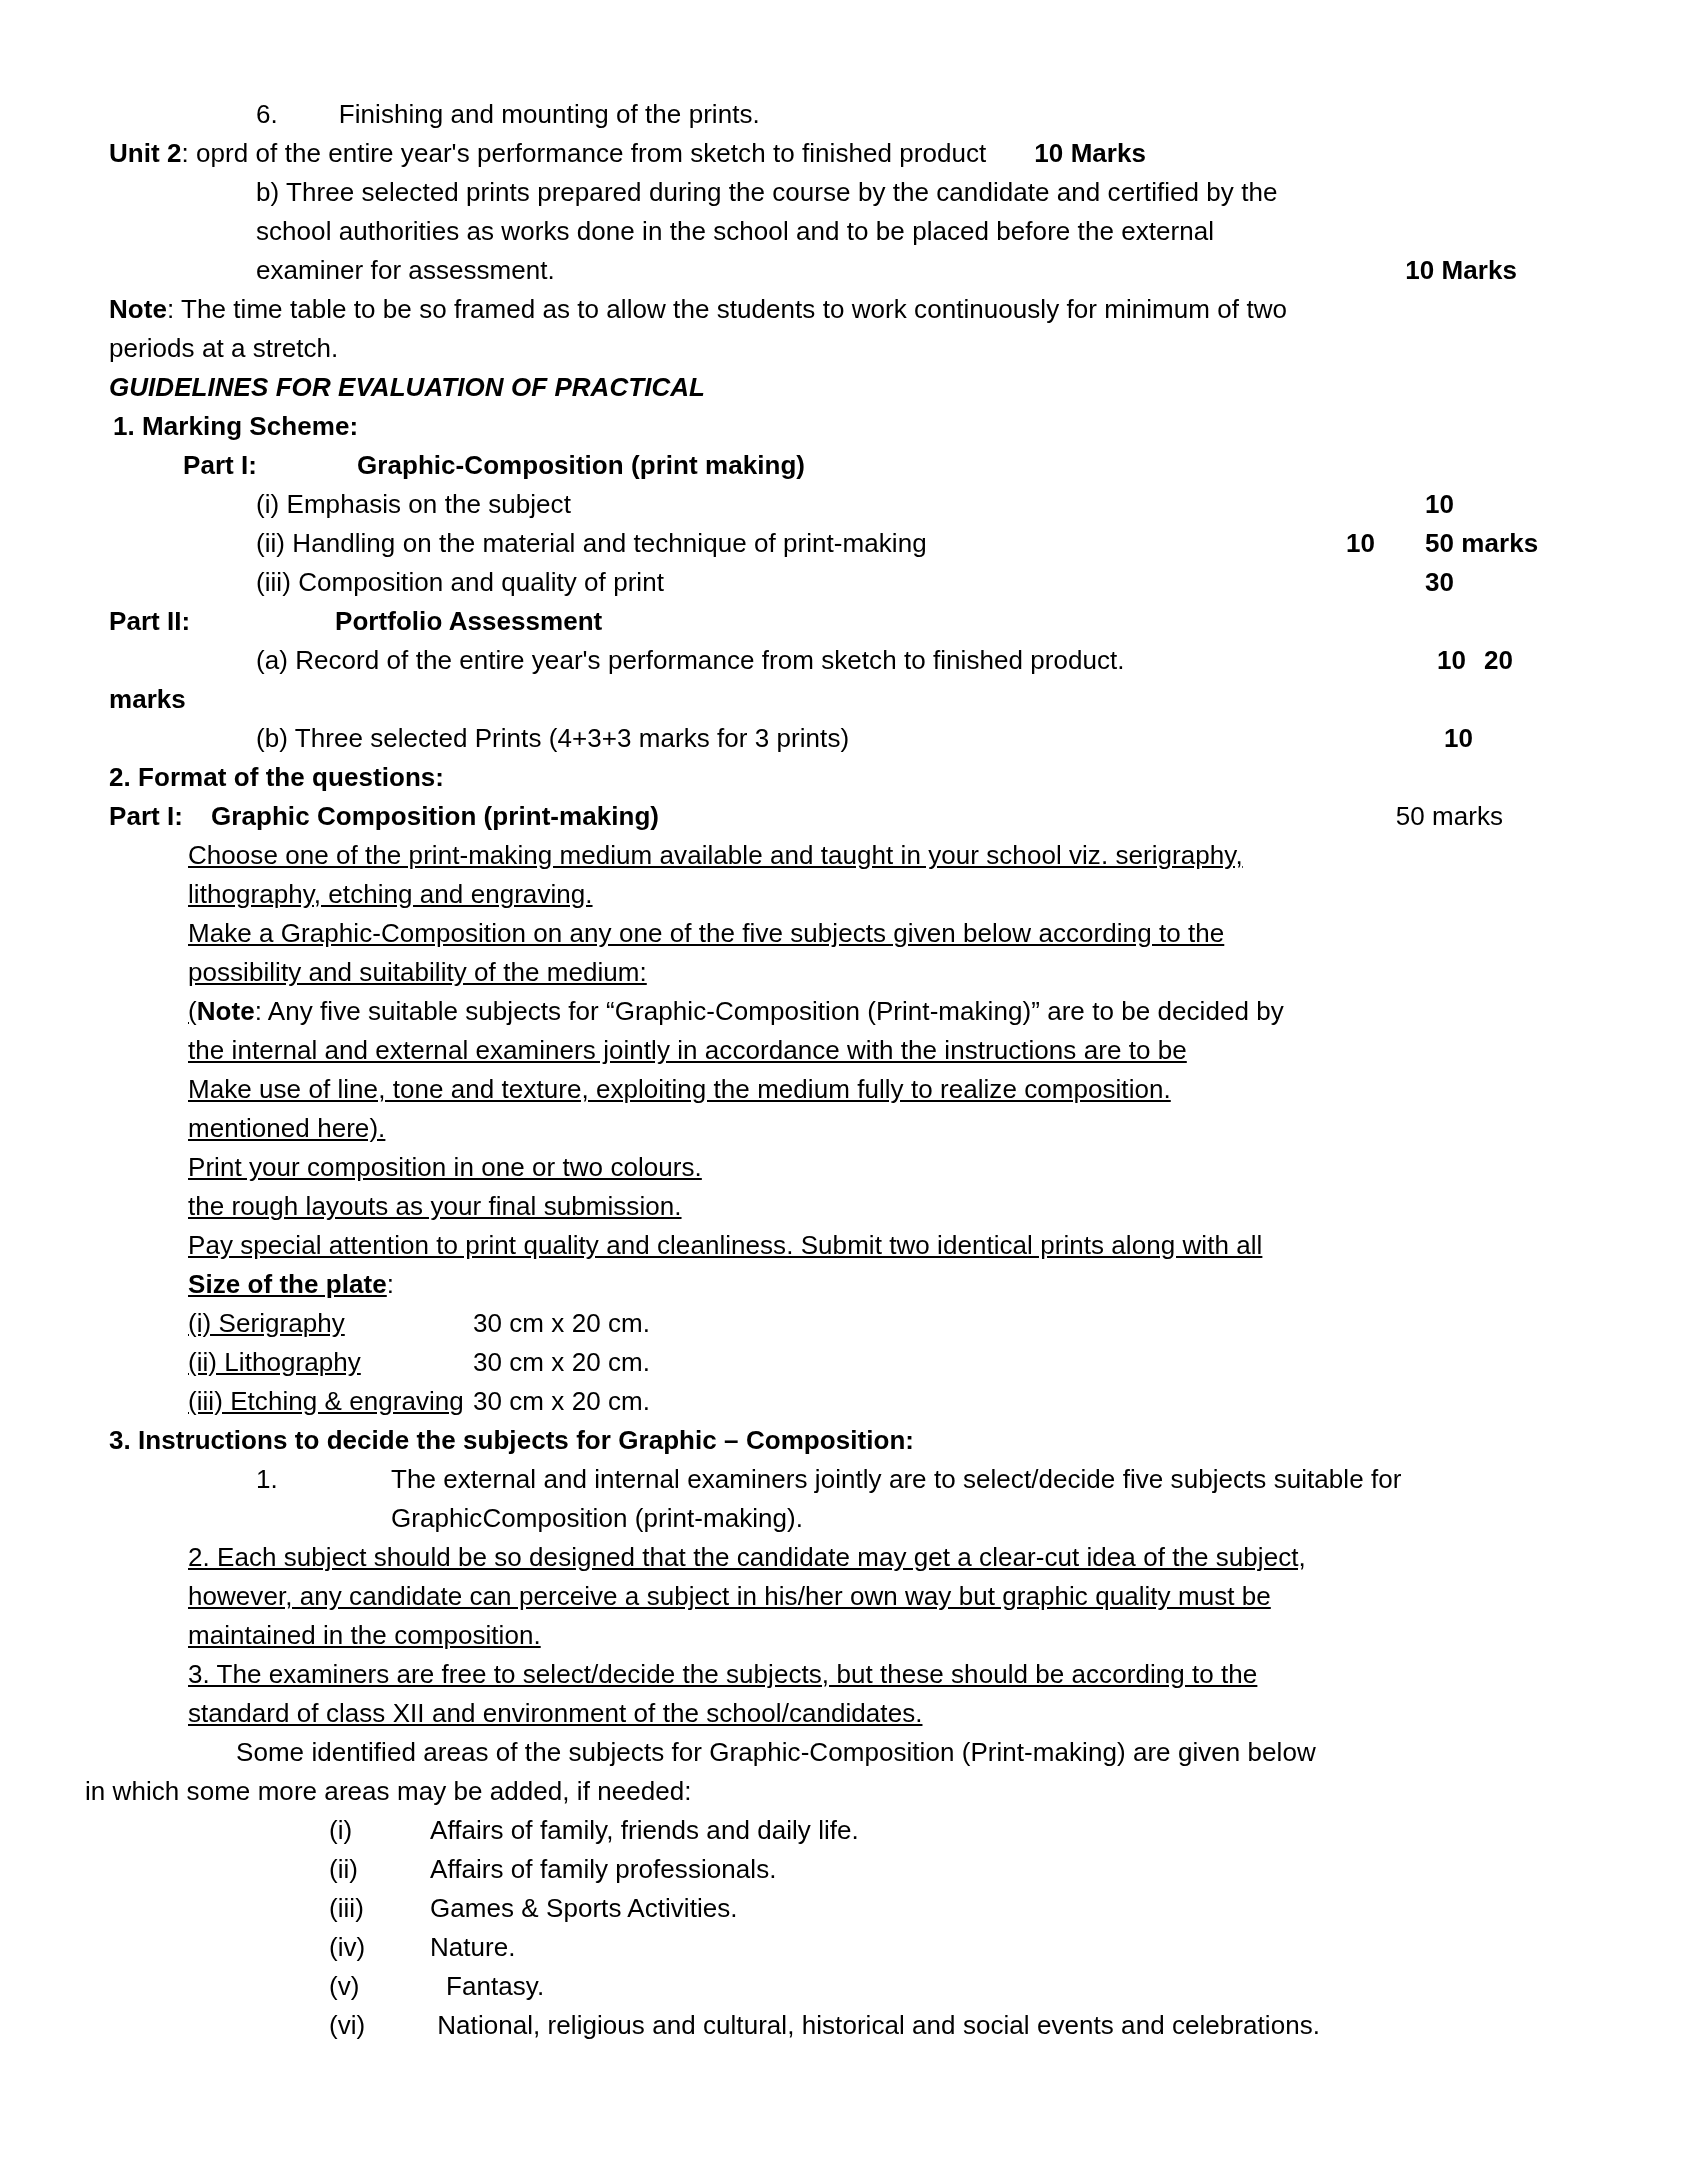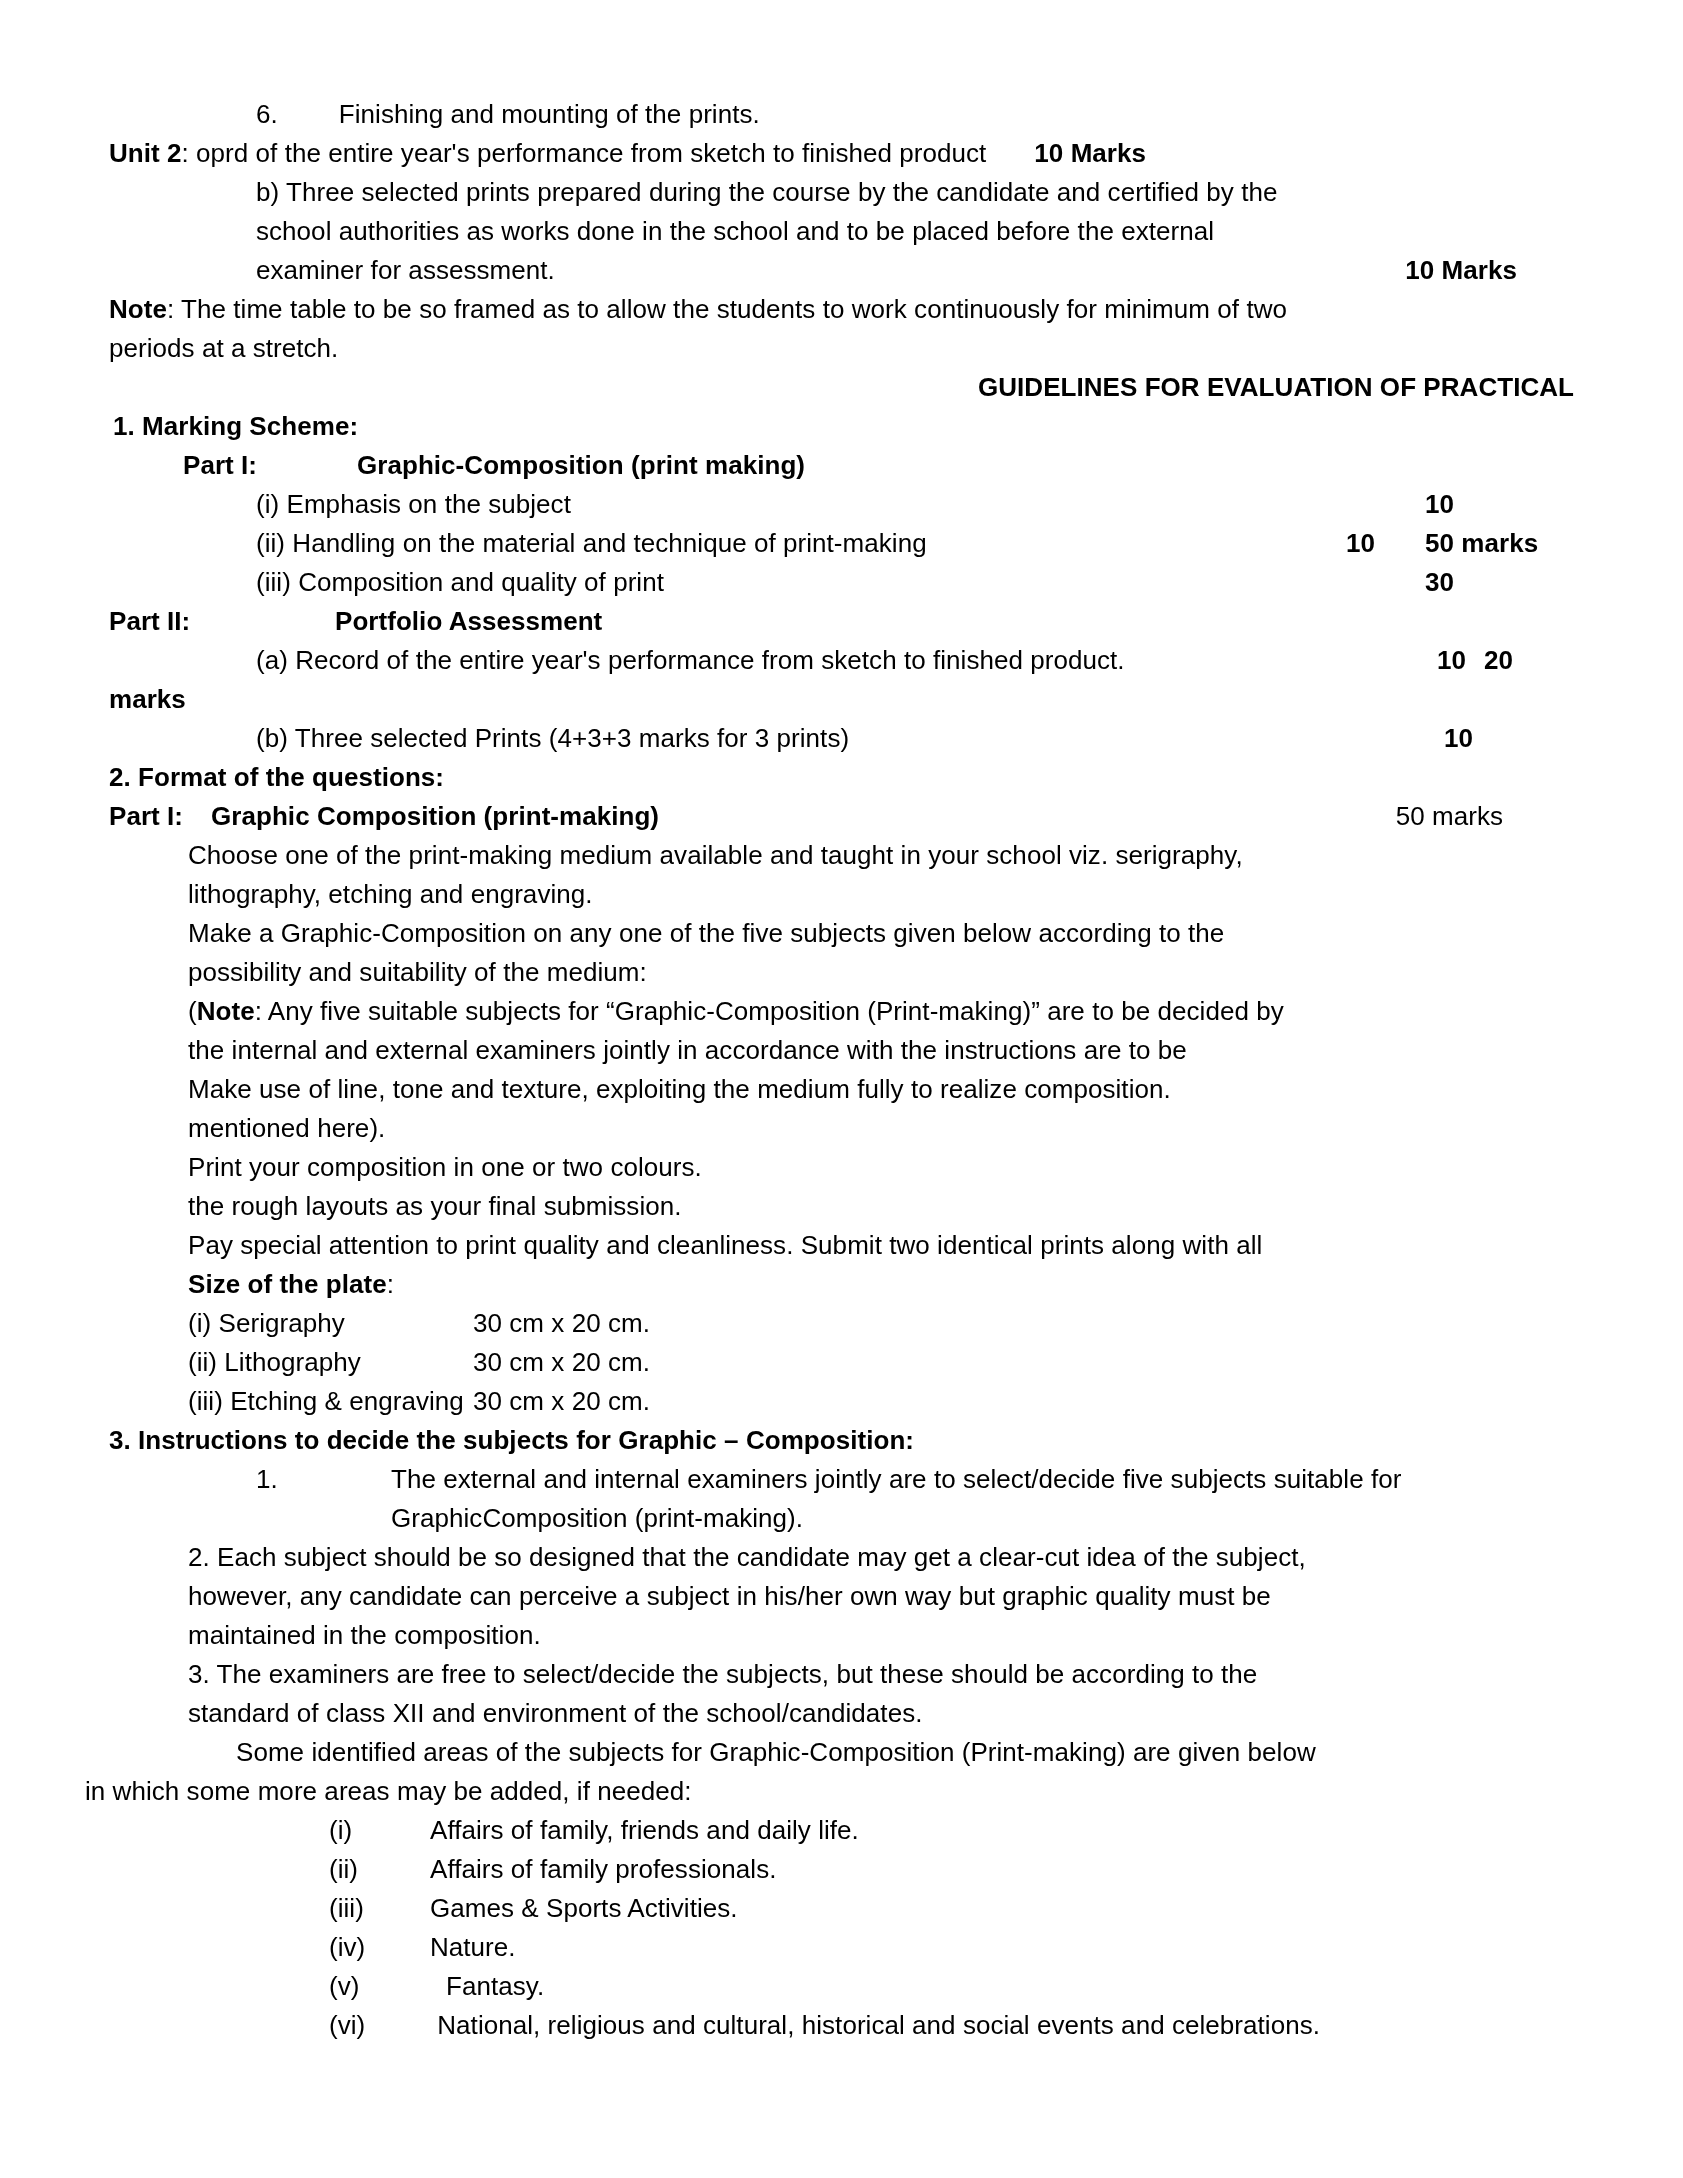--- a/index.html
+++ b/index.html
@@ -33,21 +33,21 @@
   .row {
     display: flex;
     align-items: baseline;
     width: 100%;
   }
   .b { font-weight: bold; }
   .grow { flex: 1 1 auto; }
   .i-tab1   { margin-left: 74px; }
   .i-tab2   { margin-left: 147px; }
   .i-tab3   { margin-left: 220px; }
-  .i-body   { margin-left: 79px; }
+  .i-body   { margin-left: 79px; text-decoration: underline; }
   .i-hang   { margin-left: 147px; }
 
   .label-w {
     display: inline-block;
     width: 107px;
     flex: 0 0 auto;
   }
   .num-w {
     display: inline-block;
     width: 74px;
@@ -71,23 +71,24 @@
   .right-marks {
     flex: 0 0 auto;
     text-align: left;
   }
   .size-name {
     display: inline-block;
     width: 285px;
     flex: 0 0 auto;
   }
   .heading-center {
-    text-align: right;
+    text-align: left;
     font-weight: bold;
     width: 100%;
+    font-style: italic;
   }
 </style>
 </head>
 <body>
 
 <div class="page">
   <div class="doc">
 
     <div class="row">
       <span class="i-tab2">6.</span>

